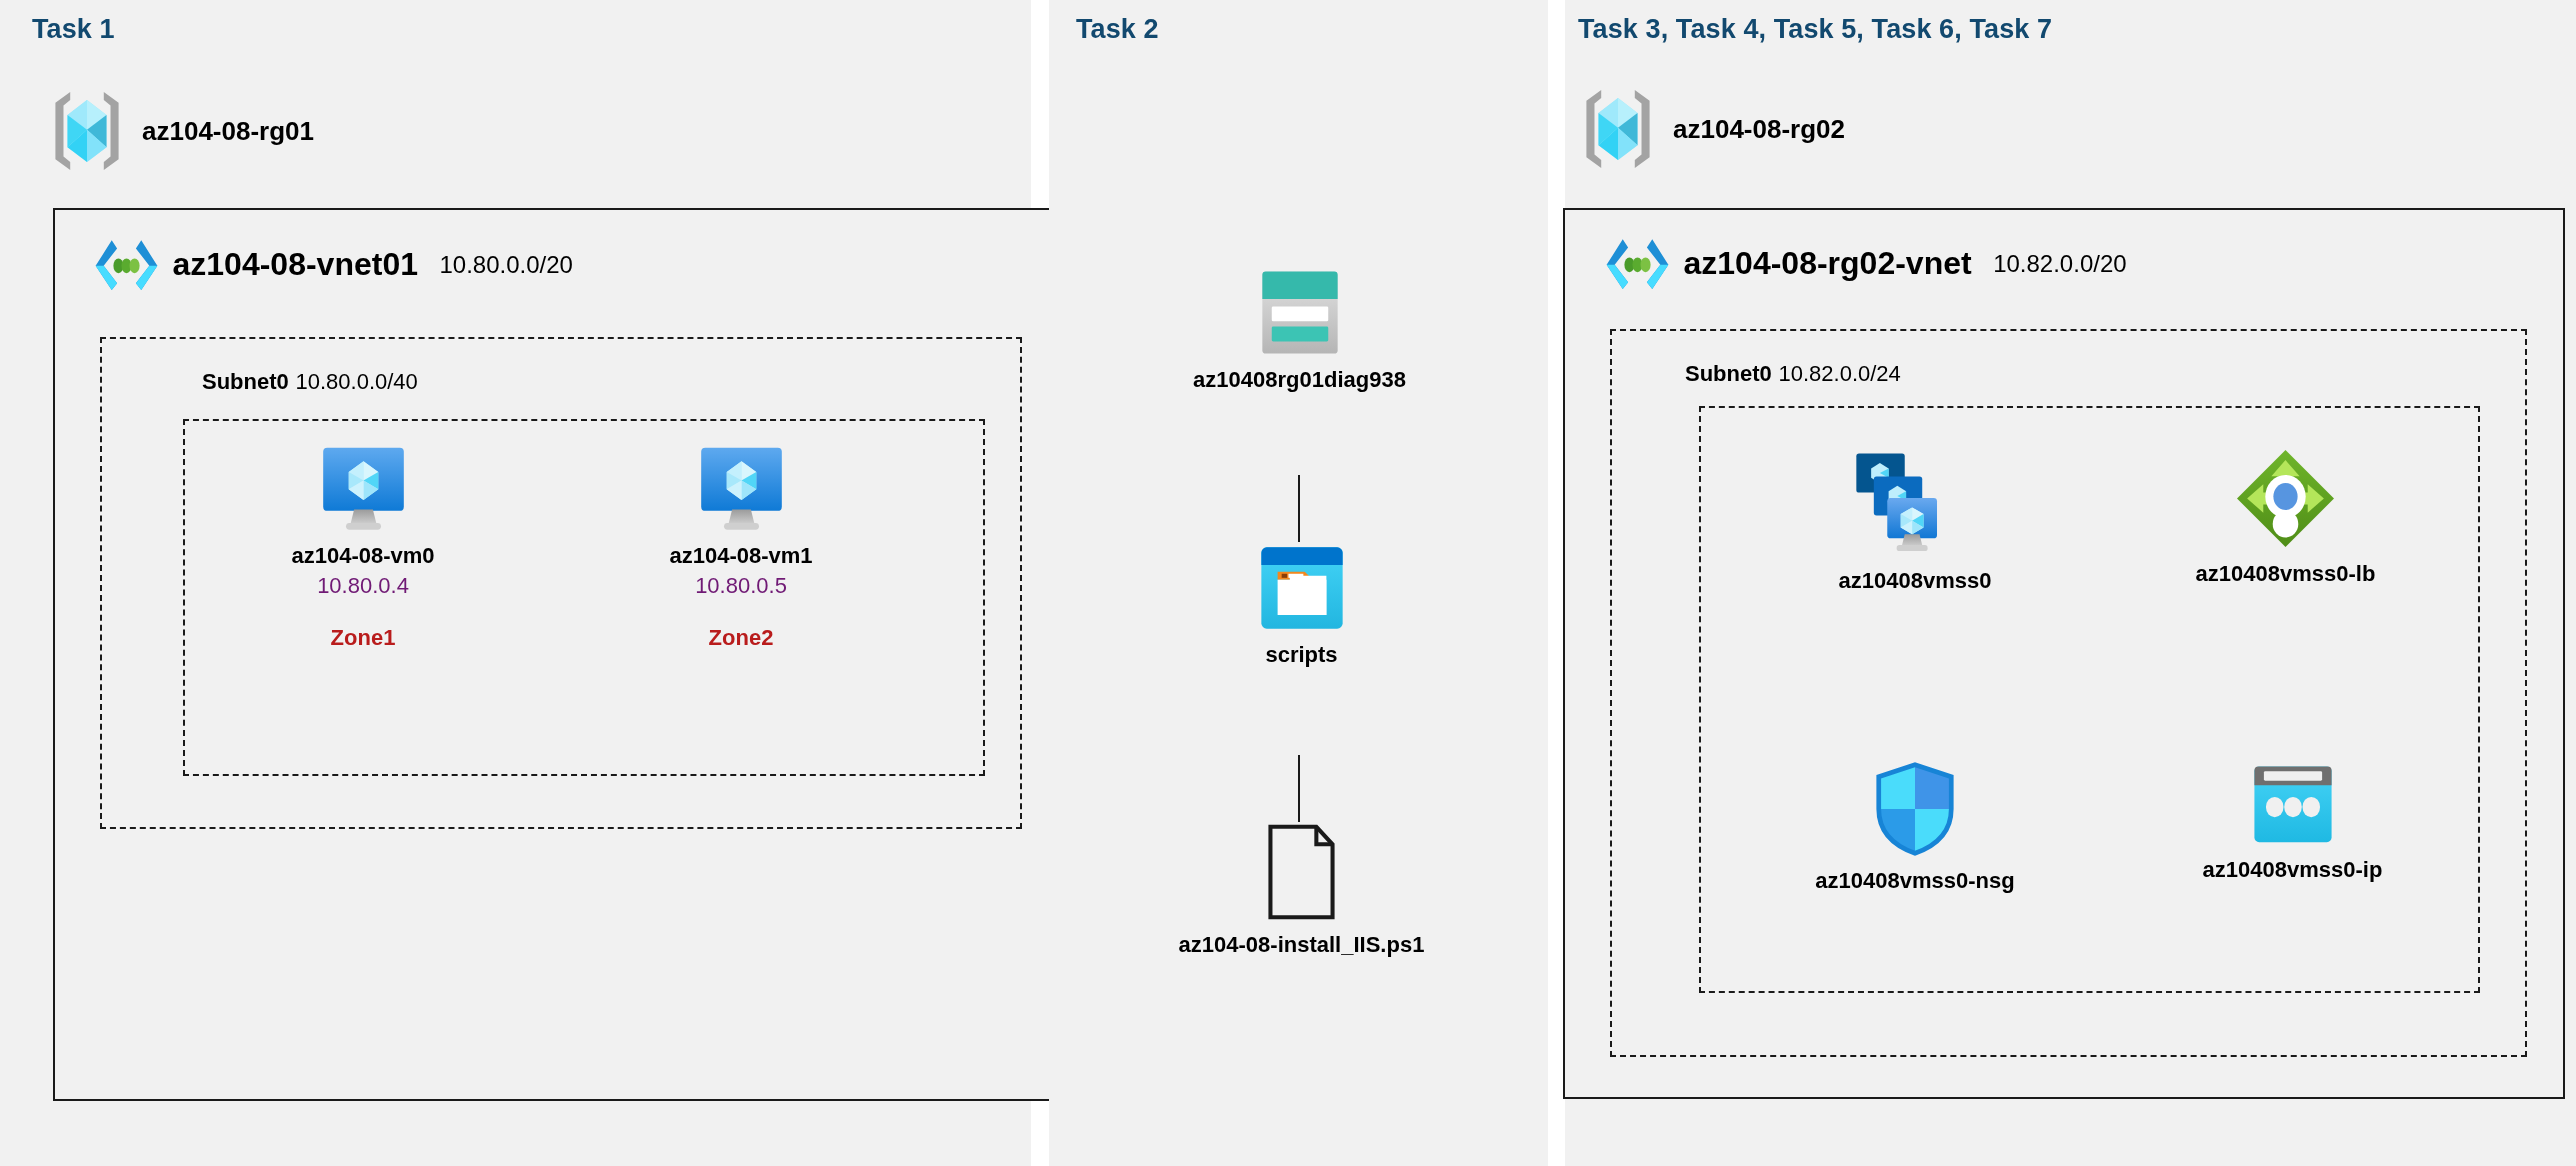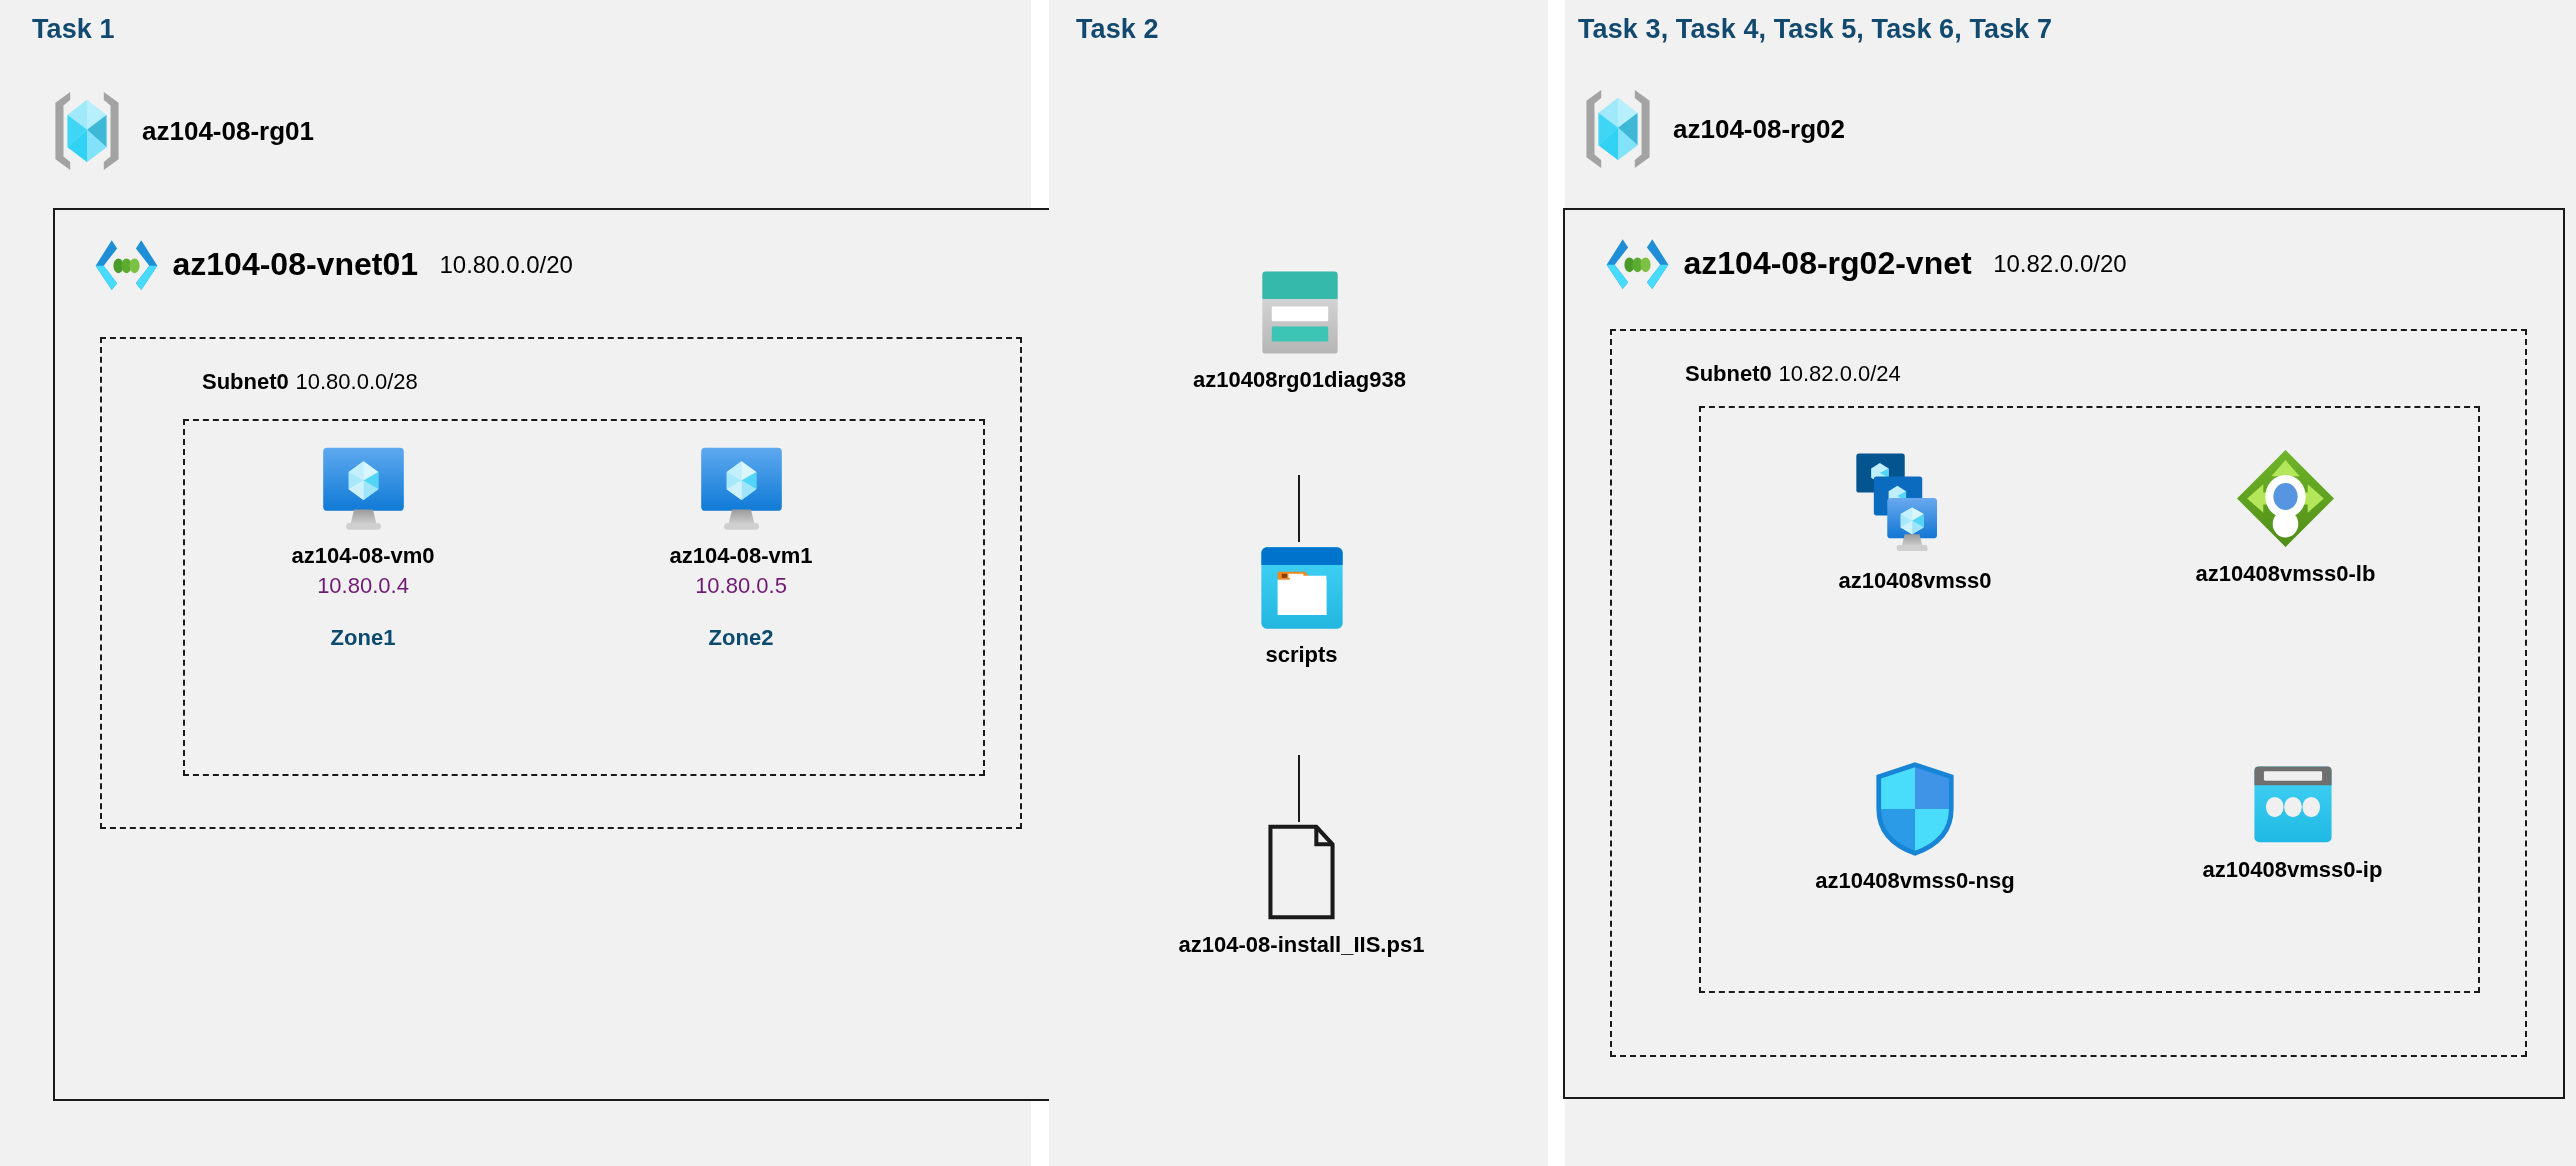--- a/index.html
+++ b/index.html
@@ -130,21 +130,21 @@
   }
   .node-sub {
     font-size: 22px;
     font-weight: normal;
     color: #701a75;
     margin-top: 4px;
   }
   .node-zone {
     font-size: 22px;
     font-weight: bold;
-    color: #0c4a6e;
+    color: #b91c1c;
     margin-top: 26px;
   }
 
   #vm0-node  { left: 262px;  top: 445px; width: 202px; }
   #vm1-node  { left: 640px;  top: 445px; width: 202px; }
 
   #diag-node    { left: 1131px; top: 270px; width: 337px; }
   #scripts-node { left: 1207px; top: 546px; width: 189px; }
   #ps1-node     { left: 1079px; top: 824px; width: 445px; }
 
@@ -219,21 +219,21 @@
       <ellipse cx="48" cy="40" rx="7.5" ry="11" fill="#5aab2f"></ellipse>
       <ellipse cx="60" cy="40" rx="7.5" ry="11" fill="#7cc143"></ellipse>
     </svg>
   </span>
   <span class="vnet-name">az104-08-vnet01</span>
   <span class="vnet-cidr">10.80.0.0/20</span>
 </div>
 
 <div class="subnet-box" id="subnet0-left"></div>
 <div class="subnet-label" id="subnet-label-left">
-  <b>Subnet0</b><span>10.80.0.0/28</span>
+  <b>Subnet0</b><span>10.80.0.0/40</span>
 </div>
 
 <div class="zone-box" id="zones-box"></div>
 
 <div class="node" id="vm0-node">
   <span class="icon icon-vm">
     <svg viewBox="0 0 132 128" width="89" height="86">
       <defs>
         <linearGradient id="vmg0" x1="0" y1="0" x2="0" y2="1">
           <stop offset="0" stop-color="#5ea9ef"></stop>

